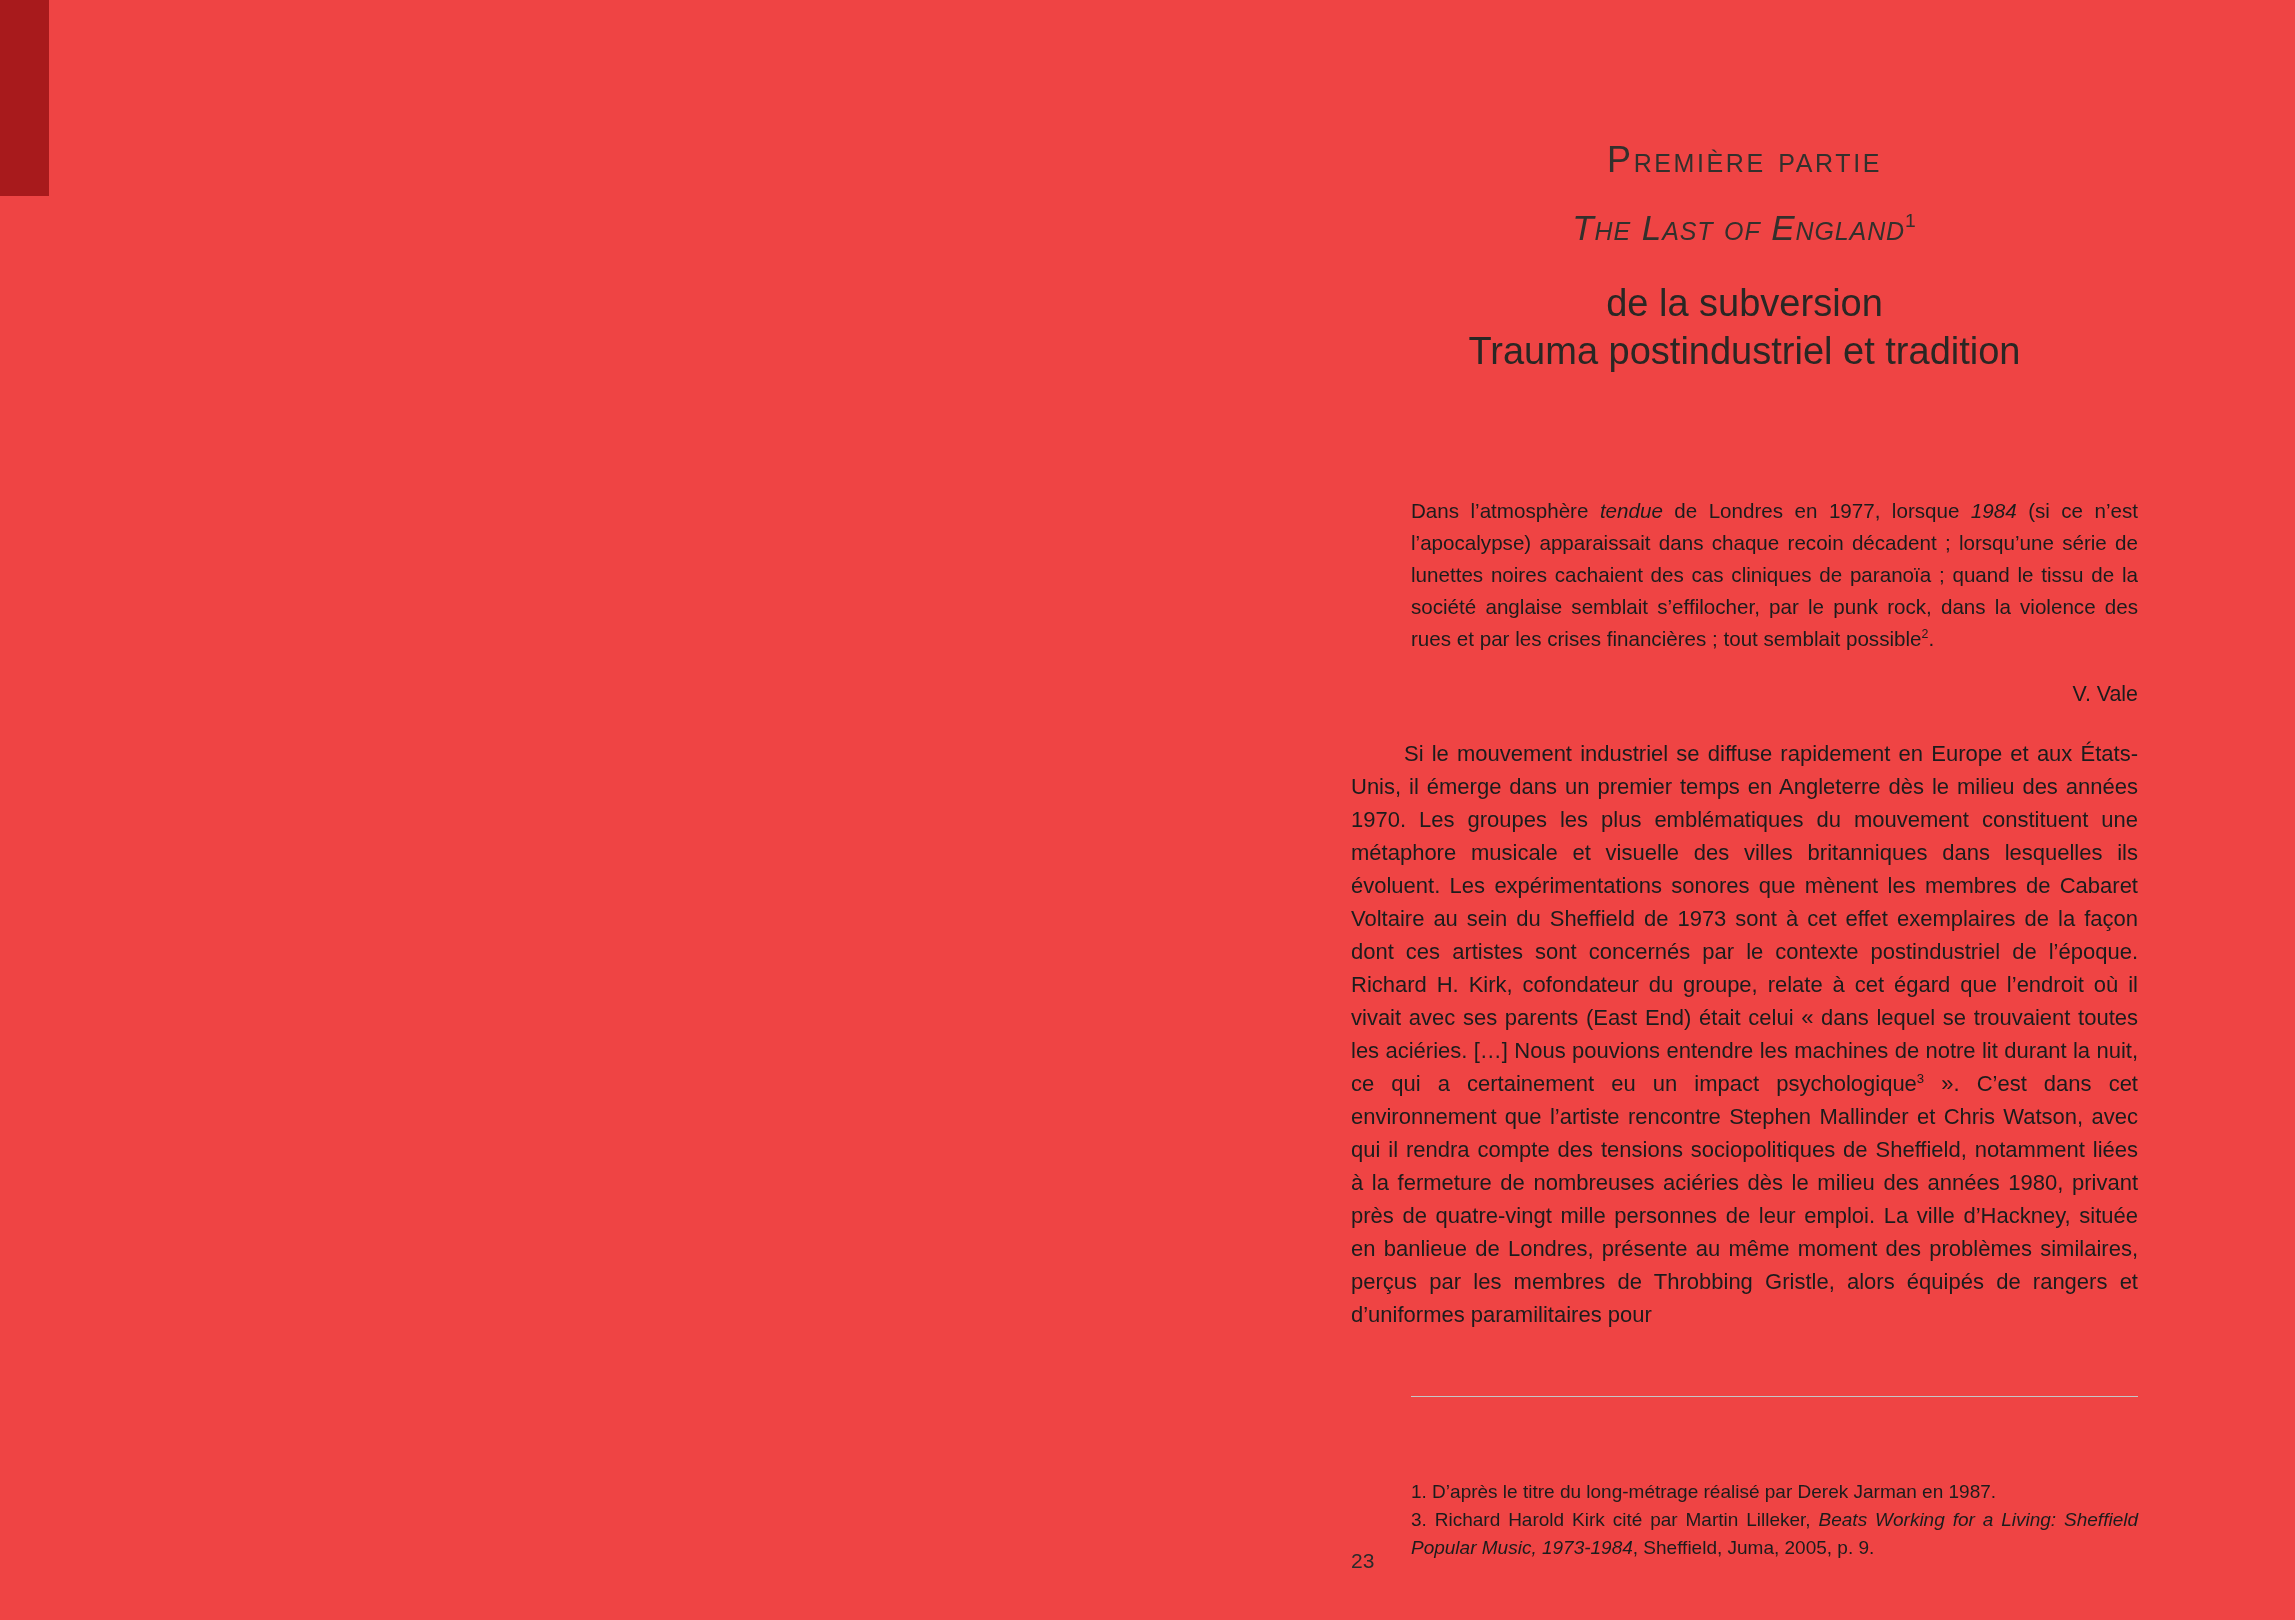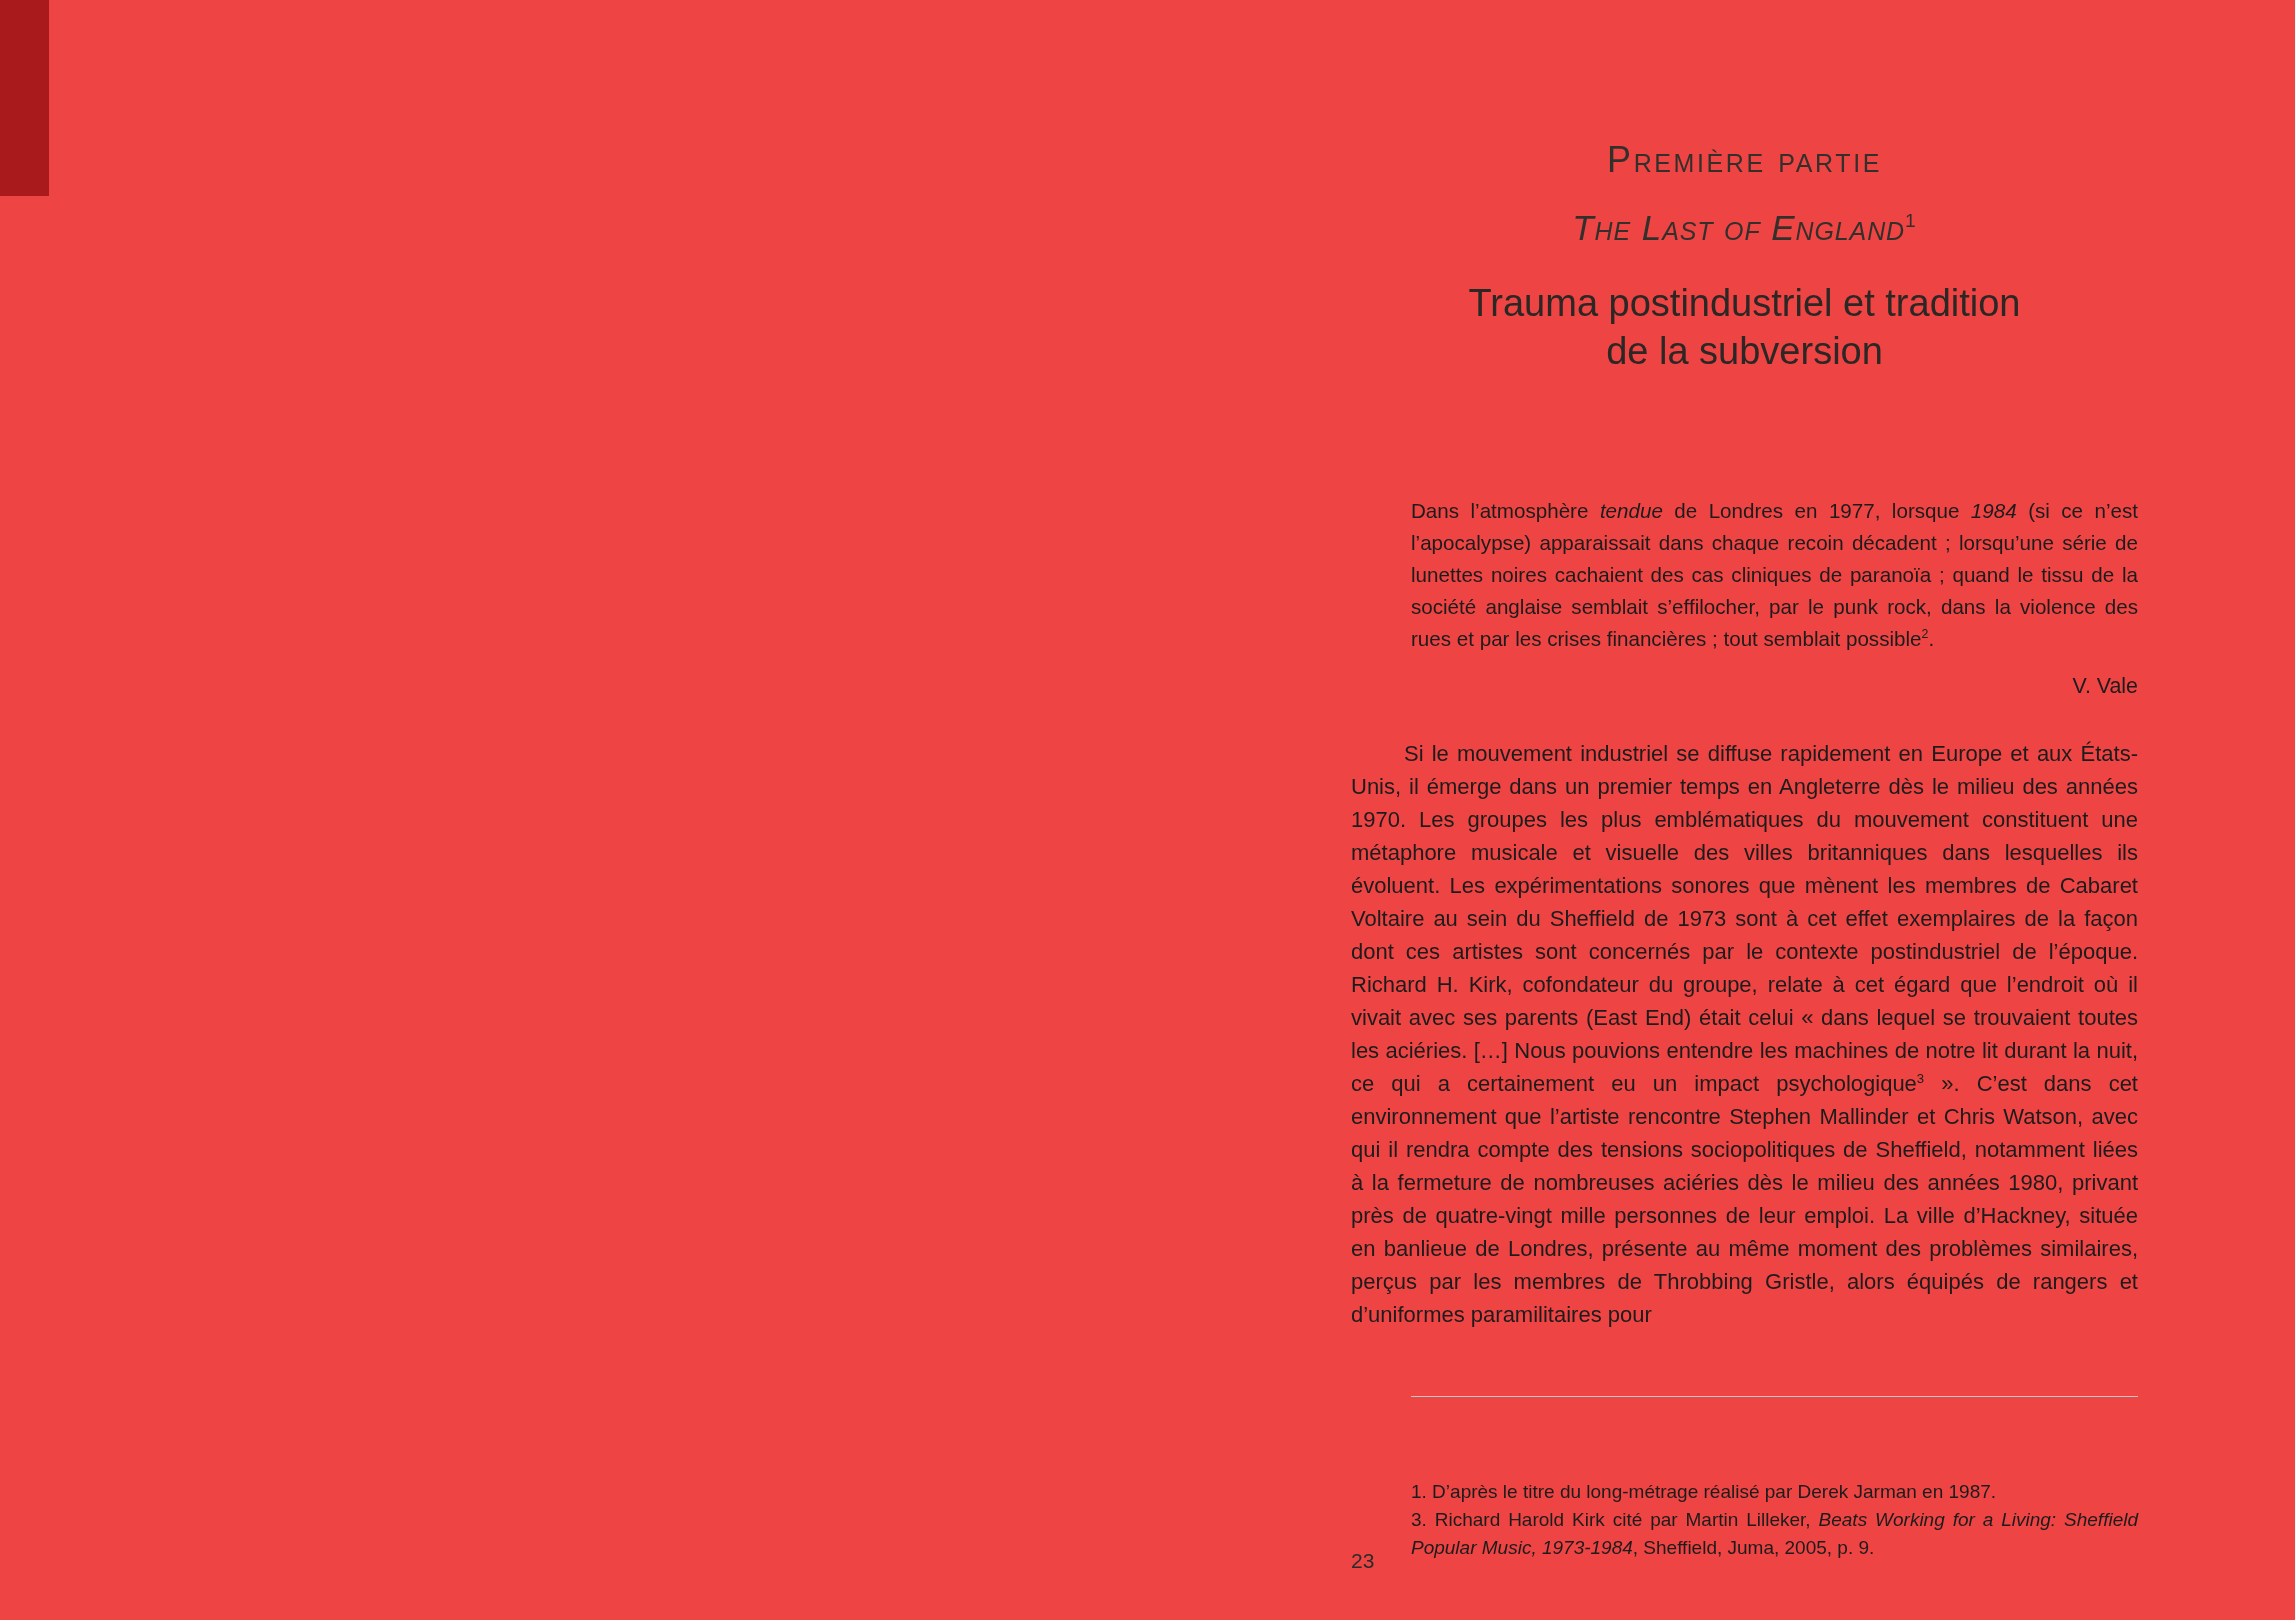--- a/index.html
+++ b/index.html
@@ -68,21 +68,21 @@
     left: 1411px;
     width: 727px;
     top: 495px;
     font-size: 20.6px;
     line-height: 32px;
     text-align: justify;
     hyphens: auto;
   }
   .epigraph-attribution {
     text-align: right;
-    margin-top: 15px;
+    margin-top: 23px;
     font-size: 21.4px;
   }
   .body-text {
     position: absolute;
     left: 1351px;
     width: 787px;
     top: 737px;
     font-size: 22px;
     line-height: 33px;
     text-align: justify;
@@ -130,22 +130,22 @@
 <div class="page">
 
   <div class="accent-bar" style="background: rgb(168, 26, 28);"></div>
 
   <div class="col heading">
     <div class="part-title">Première partie</div>
     <div class="work-title">
       <span class="work-name">The Last of England</span><sup>1</sup>
     </div>
     <div class="subtitle">
+      <div>de la subversion</div>
       <div>Trauma postindustriel et tradition</div>
-      <div>de la subversion</div>
     </div>
   </div>
 
   <div class="epigraph">
     <div class="epigraph-text"><span>Dans l’atmosphère </span><span class="it">tendue</span><span> de Londres en 1977, lorsque </span><span class="it">1984</span><span> (si ce n’est l’apocalypse) apparaissait dans chaque recoin décadent&nbsp;; lorsqu’une série de lunettes noires cachaient des cas cliniques de paranoïa&nbsp;; quand le tissu de la société anglaise semblait s’effilocher, par le punk rock, dans la violence des rues et par les crises financières&nbsp;; tout semblait possible</span><sup>2</sup><span>.</span></div>
     <div class="epigraph-attribution">V. Vale</div>
   </div>
 
   <div class="body-text"><span>Si le mouvement industriel se diffuse rapidement en Europe et aux États-Unis, il émerge dans un premier temps en Angleterre dès le milieu des années 1970. Les groupes les plus emblématiques du mouvement constituent une métaphore musicale et visuelle des villes britanniques dans lesquelles ils évoluent. Les expérimentations sonores que mènent les membres de Cabaret Voltaire au sein du Sheffield de 1973 sont à cet effet exemplaires de la façon dont ces artistes sont concernés par le contexte postindustriel de l’époque. Richard H. Kirk, cofondateur du groupe, relate à cet égard que l’endroit où il vivait avec ses parents (East End) était celui «&nbsp;dans lequel se trouvaient toutes les aciéries. […] Nous pouvions entendre les machines de notre lit durant la nuit, ce qui a certainement eu un impact psychologique</span><sup>3</sup><span>&nbsp;». C’est dans cet environnement que l’artiste rencontre Stephen Mallinder et Chris Watson, avec qui il rendra compte des tensions sociopolitiques de Sheffield, notamment liées à la fermeture de nombreuses aciéries dès le milieu des années 1980, privant près de quatre-vingt mille personnes de leur emploi. La ville d’Hackney, située en banlieue de Londres, présente au même moment des problèmes similaires, perçus par les membres de Throbbing Gristle, alors équipés de rangers et d’uniformes paramilitaires pour</span></div>
 

